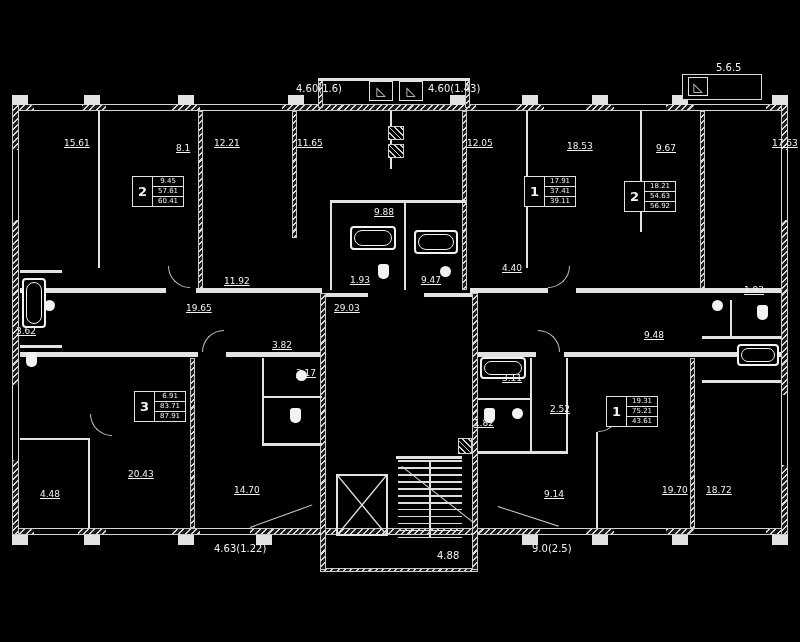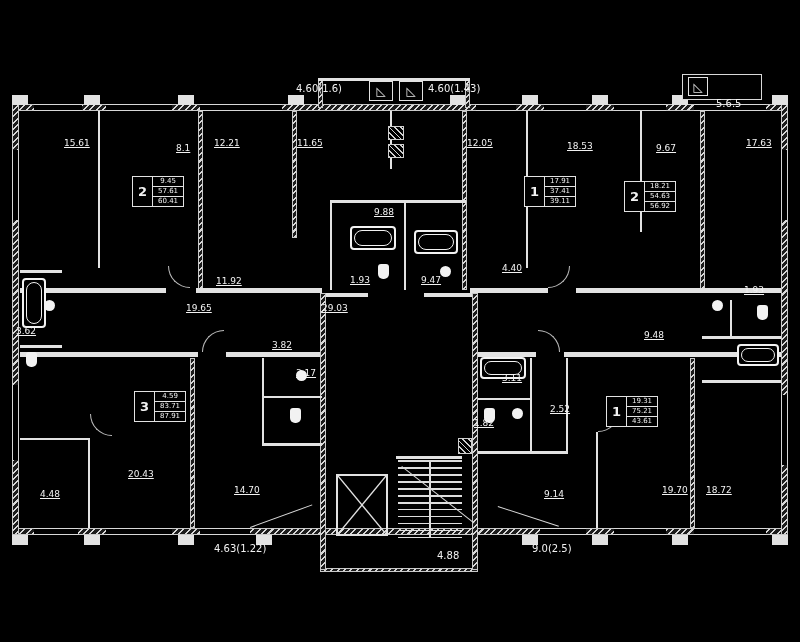--- a/index.html
+++ b/index.html
@@ -96,21 +96,21 @@
   <div class="mbox" style="left:399px;top:81px;width:24px;height:20px">
     <span>◺</span>
   </div>
   <div class="dim" style="left:296px;top:84px">4.60(1.6)</div>
   <div class="dim" style="left:428px;top:84px">4.60(1.43)</div>
 
   <div class="frame" style="left:682px;top:74px;width:80px;height:26px"></div>
   <div class="mbox" style="left:688px;top:77px;width:20px;height:19px">
     <span>◺</span>
   </div>
-  <div class="dim" style="left:716px;top:99px">5.6.5</div>
+  <div class="dim" style="left:716px;top:63px">5.6.5</div>
 
   <i class="wh" style="left:320px;top:535px;width:5px;height:37px"></i>
   <i class="wh" style="left:473px;top:535px;width:5px;height:37px"></i>
   <i class="wh" style="left:320px;top:568px;width:158px;height:4px"></i>
   <div class="dim" style="left:437px;top:551px">4.88</div>
   <div class="dim" style="left:214px;top:544px">4.63(1.22)</div>
   <div class="dim" style="left:532px;top:544px">9.0(2.5)</div>
 
   <i class="w" style="left:98px;top:111px;width:2px;height:157px"></i>
   <i class="wh" style="left:198px;top:111px;width:5px;height:179px"></i>
@@ -227,48 +227,48 @@
     <span class="t">2</span>
     <span class="s">
         <span>18.21</span>
         <span>54.63</span>
         <span>56.92</span>
       </span>
   </div>
   <div class="stamp" style="left:134px;top:391px">
     <span class="t">3</span>
     <span class="s">
-        <span>4.59</span>
+        <span>6.91</span>
         <span>83.71</span>
         <span>87.91</span>
       </span>
   </div>
   <div class="stamp" style="left:606px;top:396px">
     <span class="t">1</span>
     <span class="s">
         <span>19.31</span>
         <span>75.21</span>
         <span>43.61</span>
       </span>
   </div>
 
   <div class="lbl" style="left:64px;top:139px">15.61</div>
   <div class="lbl" style="left:176px;top:144px">8.1</div>
   <div class="lbl" style="left:214px;top:139px">12.21</div>
   <div class="lbl" style="left:297px;top:139px">11.65</div>
   <div class="lbl" style="left:467px;top:139px">12.05</div>
   <div class="lbl" style="left:567px;top:142px">18.53</div>
   <div class="lbl" style="left:656px;top:144px">9.67</div>
-  <div class="lbl" style="left:746px;top:139px">17.63</div>
+  <div class="lbl" style="left:772px;top:139px">17.63</div>
   <div class="lbl" style="left:374px;top:208px">9.88</div>
-  <div class="lbl" style="left:216px;top:277px">11.92</div>
+  <div class="lbl" style="left:224px;top:277px">11.92</div>
   <div class="lbl" style="left:186px;top:304px">19.65</div>
   <div class="lbl" style="left:350px;top:276px">1.93</div>
   <div class="lbl" style="left:421px;top:276px">9.47</div>
-  <div class="lbl" style="left:322px;top:304px">29.03</div>
+  <div class="lbl" style="left:334px;top:304px">29.03</div>
   <div class="lbl" style="left:502px;top:264px">4.40</div>
   <div class="lbl" style="left:16px;top:327px">3.62</div>
   <div class="lbl" style="left:272px;top:341px">3.82</div>
   <div class="lbl" style="left:296px;top:369px">3.17</div>
   <div class="lbl" style="left:644px;top:331px">9.48</div>
   <div class="lbl" style="left:744px;top:286px">1.93</div>
   <div class="lbl" style="left:502px;top:374px">3.11</div>
   <div class="lbl" style="left:474px;top:419px">1.82</div>
   <div class="lbl" style="left:550px;top:405px">2.52</div>
   <div class="lbl" style="left:40px;top:490px">4.48</div>

